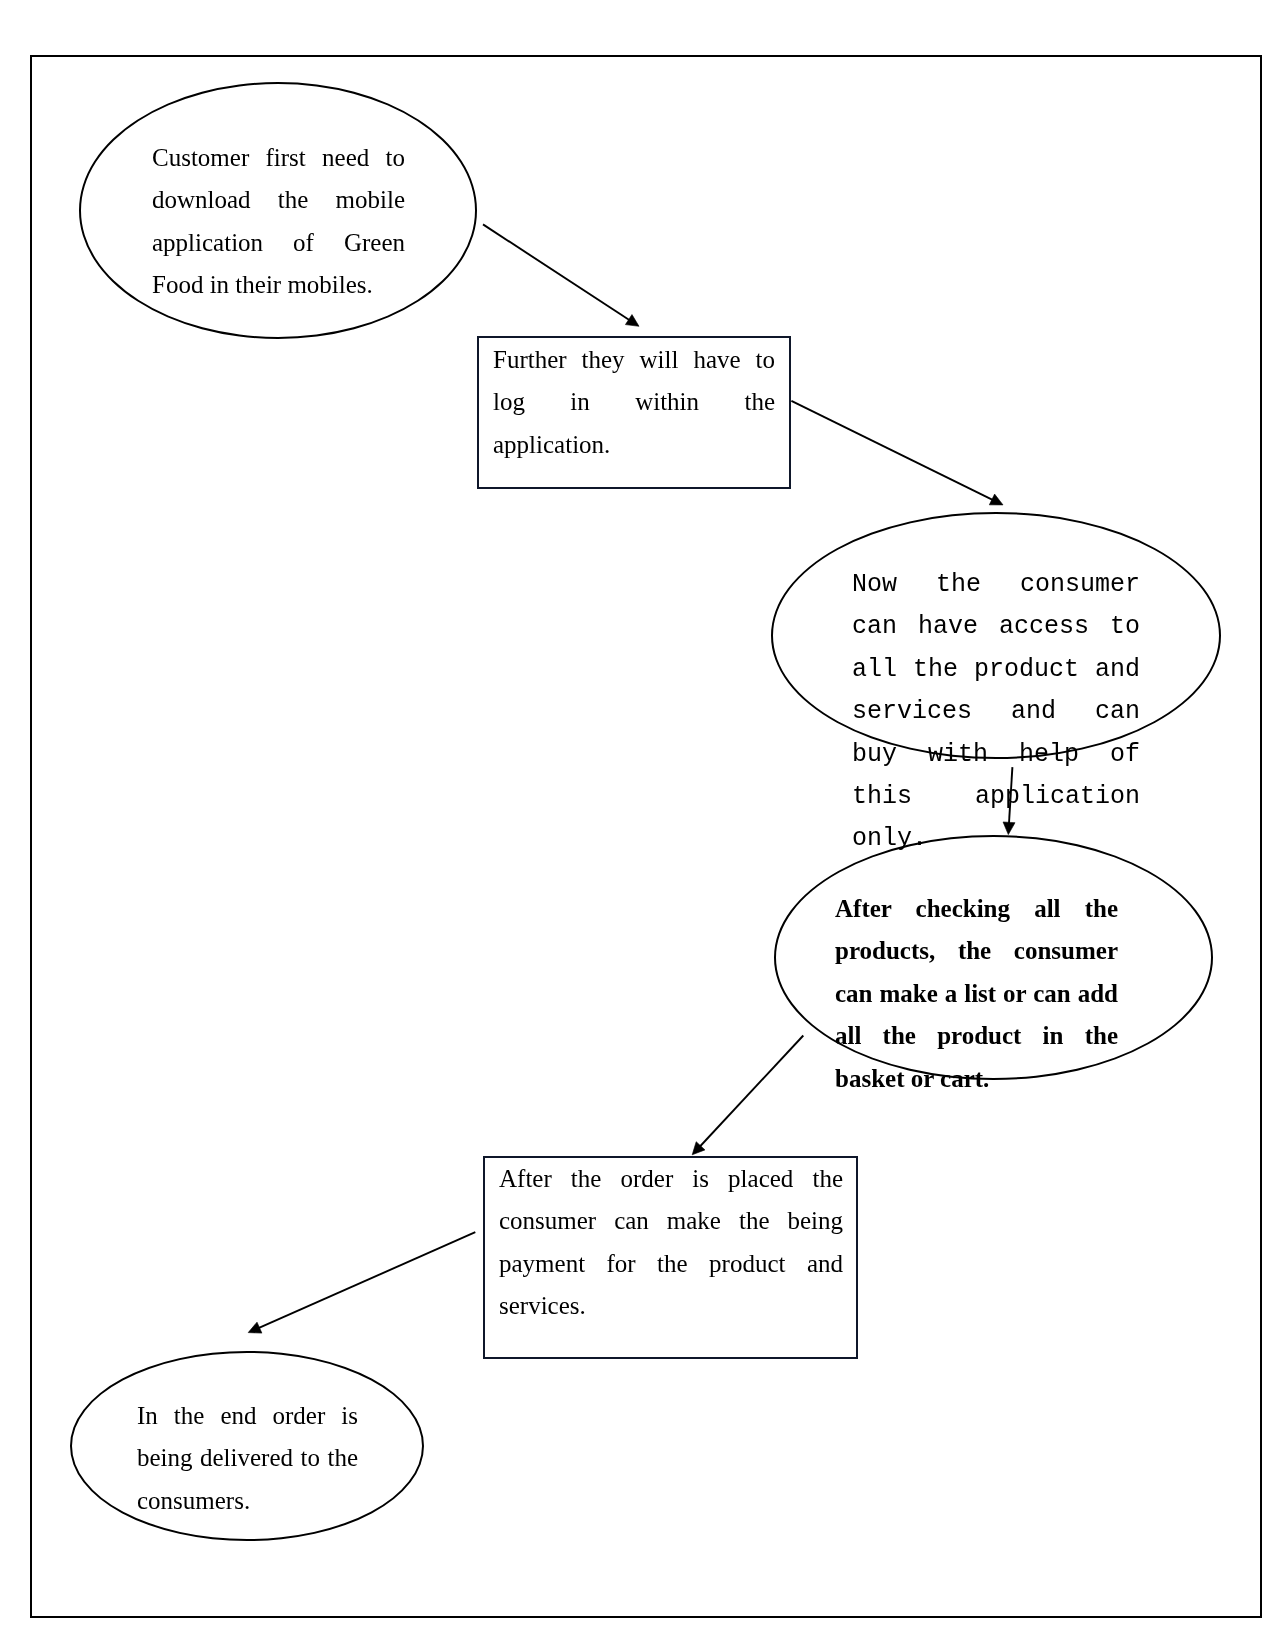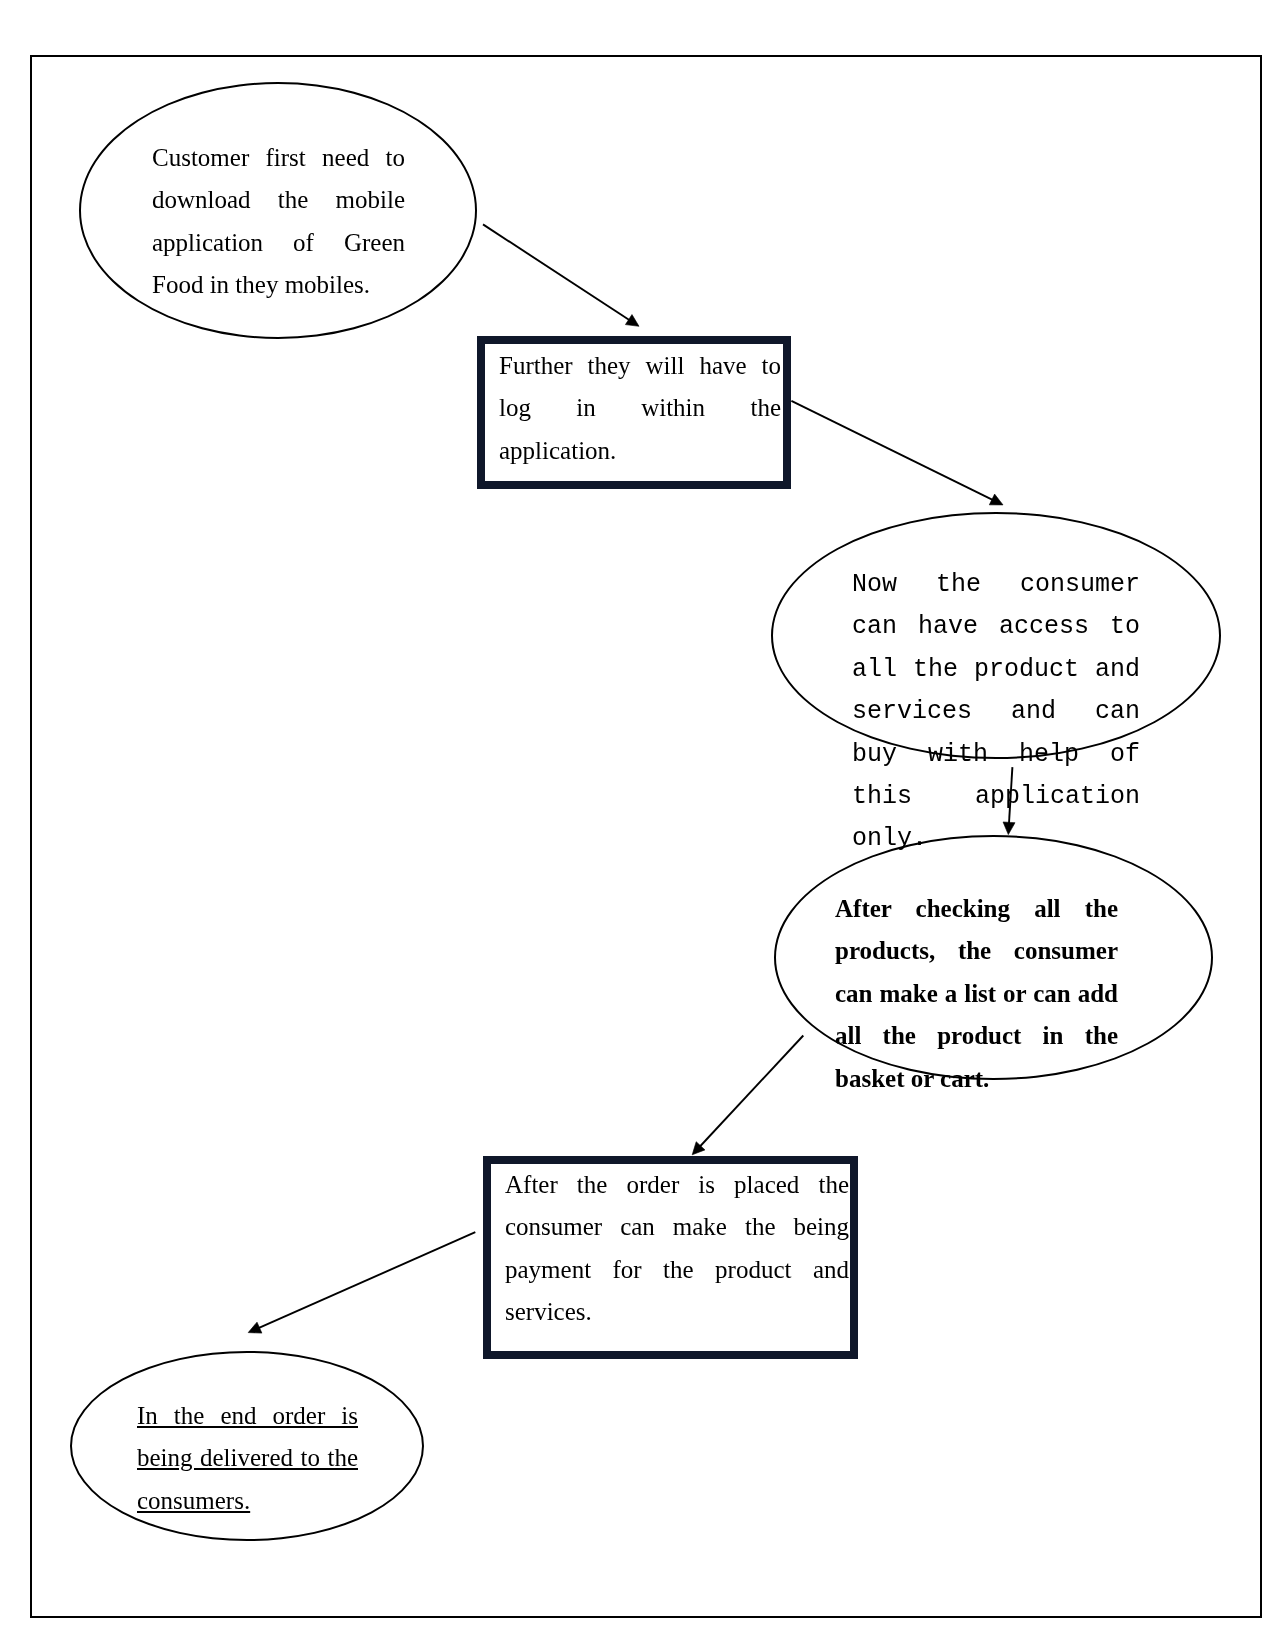--- a/index.html
+++ b/index.html
@@ -13,21 +13,21 @@
 
   .page-border { position:absolute; left:30px; top:55px;
                  width:1232px; height:1563px;
                  border:2.2px solid #000000; box-sizing:border-box; }
 
   svg.edges { position:absolute; left:0; top:0; width:1275px; height:1650px;
               overflow:visible; }
 
   .node { position:absolute; box-sizing:border-box; }
   .node.ellipse { border:2px solid #000000; border-radius:50%; }
-  .node.rectangle { border:8px solid #0f172a; }
+  .node.rectangle { border:2px solid #0f172a; }
 
   .node .txt { position:absolute; font-size:25px; line-height:42.4px;
                text-align:justify; text-justify:inter-word; color:#000000;
                white-space:normal; word-spacing:0; }
 </style>
 </head>
 <body>
 
 <div id="canvas">
 
@@ -52,36 +52,36 @@
           <path stroke-width="0.6" stroke-linejoin="miter" d="M 692.20 1154.80 L 696.19 1141.71 L 704.97 1149.89 Z"></path>
         </g>
         <g>
           <line x1="475.30" y1="1232.20" x2="256.71" y2="1328.84"></line>
           <path stroke-width="0.6" stroke-linejoin="miter" d="M 248.20 1332.60 L 257.02 1322.14 L 261.88 1333.11 Z"></path>
         </g>
       </g>
   </svg>
 
   <div class="node ellipse" style="left: 79px; top: 82px; width: 398px; height: 257px;">
-    <div class="txt" style="left: 71px; top: 53px; width: 253px;">Customer first need to download the mobile application of Green Food in they mobiles.</div>
+    <div class="txt" style="left: 71px; top: 53px; width: 253px;">Customer first need to download the mobile application of Green Food in their mobiles.</div>
   </div>
 
   <div class="node rectangle" style="left: 477px; top: 336px; width: 314px; height: 153px;">
     <div class="txt" style="left: 14px; top: 1px; width: 282px;">Further they will have to log in within the application.</div>
   </div>
 
   <div class="node ellipse" style="left: 771px; top: 512px; width: 450px; height: 247px; font-family: Liberation Mono, monospace;">
     <div class="txt" style="left: 79px; top: 50px; width: 288px;">Now the consumer can have access to all the product and services and can buy with help of this application only.</div>
   </div>
 
   <div class="node ellipse" style="left: 774px; top: 835px; width: 439px; height: 245px;">
     <div class="txt" style="left: 59px; top: 51px; width: 283px; font-weight: bold;">After checking all the products, the consumer can make a list or can add all the product in the basket or cart.</div>
   </div>
 
   <div class="node rectangle" style="left: 483px; top: 1156px; width: 375px; height: 203px;">
     <div class="txt" style="left: 14px; top: 0px; width: 344px;">After the order is placed the consumer can make the being payment for the product and services.</div>
   </div>
 
   <div class="node ellipse" style="left: 70px; top: 1351px; width: 354px; height: 190px;">
-    <div class="txt" style="left: 65px; top: 42px; width: 221px; text-decoration: underline;">In the end order is being delivered to the consumers.</div>
+    <div class="txt" style="left: 65px; top: 42px; width: 221px;">In the end order is being delivered to the consumers.</div>
   </div>
 
 </div>
 
 </body></html>

